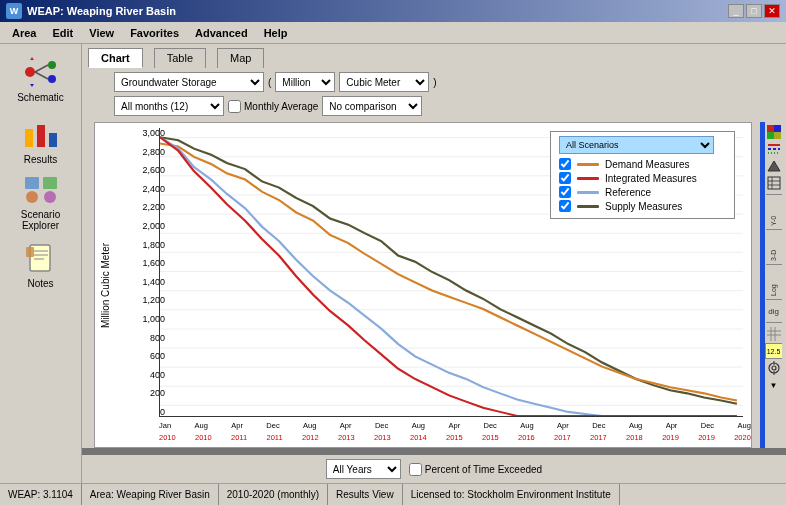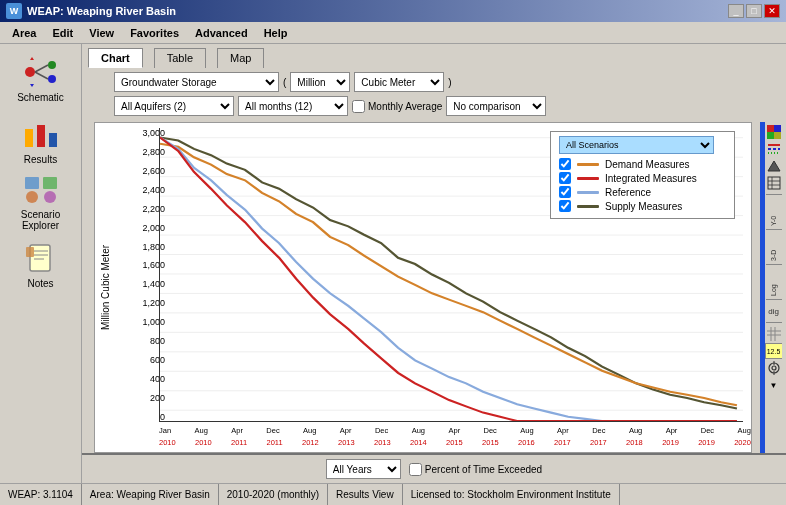--- a/index.html
+++ b/index.html
@@ -202,21 +202,21 @@
     .rtb-sep { width: 16px; height: 1px; background: #888; margin: 2px 0; }
     .rtb-label { font-size: 7px; writing-mode: vertical-rl; transform: rotate(180deg); color: #333; height: 28px; }
 
     
     .bottom-bar {
       padding: 4px 8px;
       display: flex;
       align-items: center;
       gap: 8px;
       background: #d4d0c8;
-      border-top: 2px solid #737373;
+      border-top: 7px solid #737373;
     }
 
     
     .status-bar {
       height: 22px;
       background: #d4d0c8;
       border-top: 1px solid #a0a0a0;
       display: flex;
       align-items: center;
       font-size: 10px;
@@ -325,37 +325,34 @@
 
     <div class="tab-bar">
       <div class="tab active">Chart</div>
       <div class="tab">Table</div>
       <div class="tab">Map</div>
     </div>
 
     <div class="chart-controls">
       <div class="controls-row1">
         <span style="width:20px;"></span>
-        <select style="width:165px;">
+        <select style="width:150px;">
           <option>Groundwater Storage</option>
         </select>
         <span style="font-size:10px;">(</span>
         <select style="width:60px;">
           <option>Million</option>
         </select>
         <select style="width:90px;">
           <option>Cubic Meter</option>
         </select>
         <span style="font-size:10px;">)</span>
       </div>
       <div class="controls-row2">
         <span style="width:20px;"></span>
-        <select style="width:120px;">
-          <option>All Aquifers (2)</option>
-        </select>
         <select style="width:110px;">
           <option>All months (12)</option>
         </select>
         <label class="checkbox-label">
           <input type="checkbox" style="">
           <span>Monthly Average</span>
         </label>
         <select style="width:100px;">
           <option>No comparison</option>
         </select>

